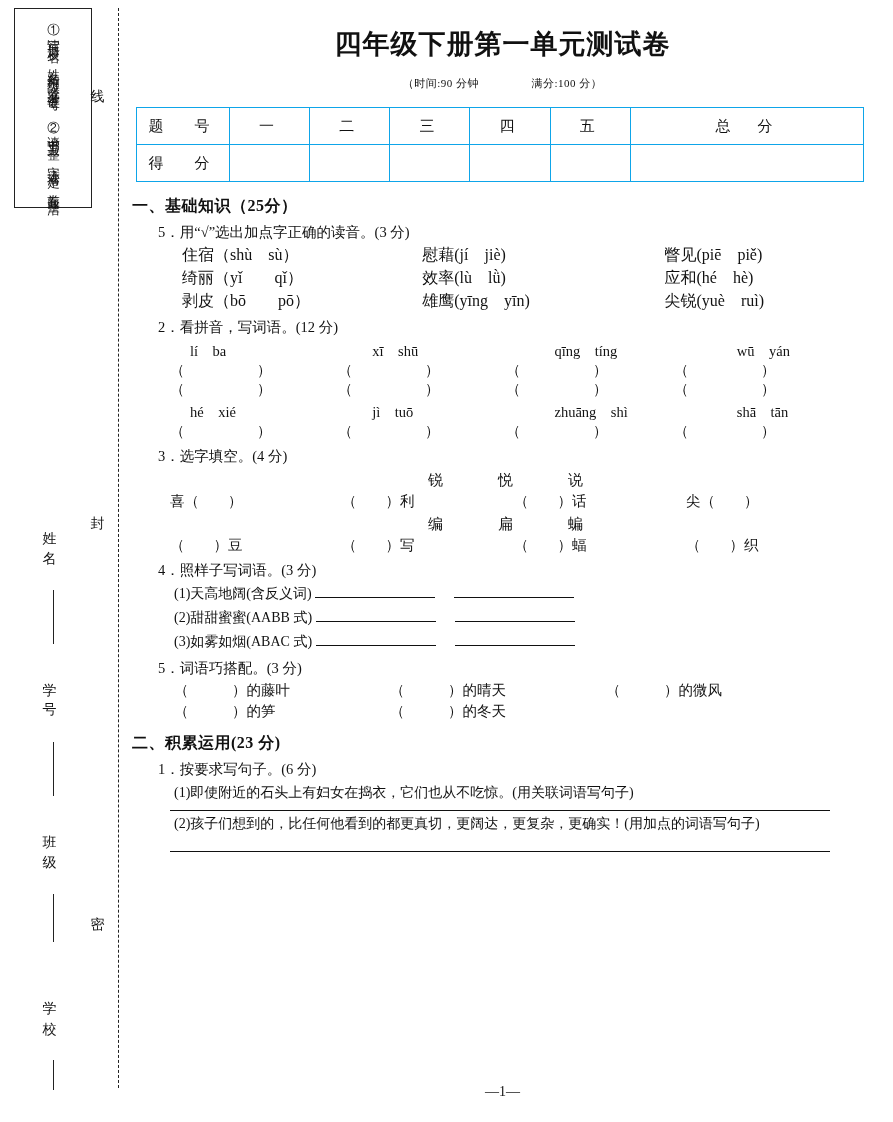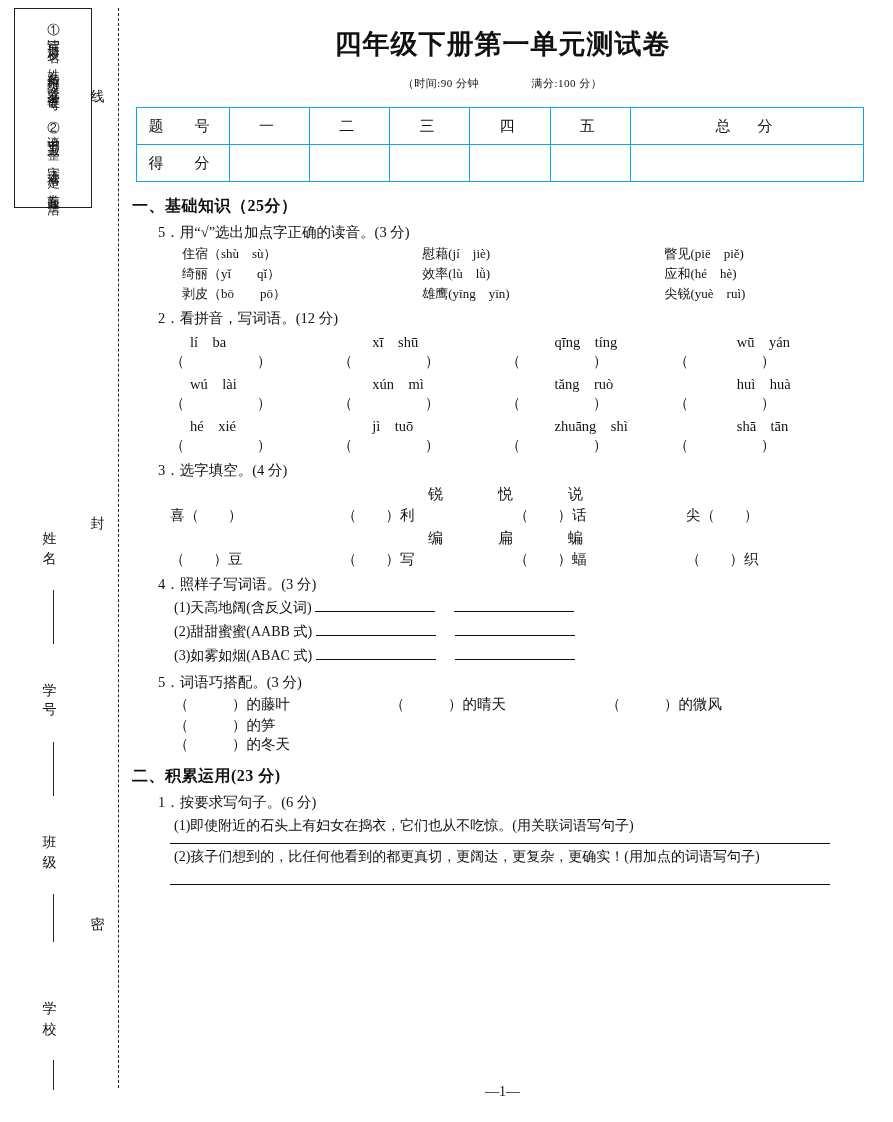--- a/index.html
+++ b/index.html
@@ -95,21 +95,21 @@
     line-height:22px;
   }
   .sub{
     font-size:14px;
     margin:2px 0 0 44px;
     line-height:22px;
   }
   .row3{
     display:flex;
     margin:2px 0 0 52px;
-    font-size:13px;
+    font-size:16px;
     gap:16px;
   }
   .row3 > div{width:214px;}
   .row3 > div:nth-child(1){width:228px;}
   .row3 > div:nth-child(2){width:230px;}
 
   .py-row{
     display:flex;margin:4px 0 0 60px;font-size:14.5px;gap:44px;
   }
   .py-row > div{width:168px;text-align:left;}
@@ -234,26 +234,20 @@
       <div>qīng　tíng</div>
       <div>wū　yán</div>
     </div>
     <div class="brk-row">
       <div>（　　　　　）</div>
       <div>（　　　　　）</div>
       <div>（　　　　　）</div>
       <div>（　　　　　）</div>
     </div>
 
-    <div class="py-row">
-      <div>wú　lài</div>
-      <div>xún　mì</div>
-      <div>tǎng　ruò</div>
-      <div>huì　huà</div>
-    </div>
     <div class="brk-row">
       <div>（　　　　　）</div>
       <div>（　　　　　）</div>
       <div>（　　　　　）</div>
       <div>（　　　　　）</div>
     </div>
 
     <div class="py-row">
       <div>hé　xié</div>
       <div>jì　tuō</div>
@@ -302,21 +296,21 @@
       <span style="display:inline-block;width:12px;"></span>
       <span class="u" style="width:120px;"></span>
     </div>
 
     <div class="q">5．词语巧搭配。(3 分)</div>
     <div class="fill-row" style="margin-left:44px;">
       <div style="width:216px;">（　　　）的藤叶</div>
       <div style="width:216px;">（　　　）的晴天</div>
       <div style="width:216px;">（　　　）的微风</div>
     </div>
-    <div class="fill-row" style="margin-left:44px;flex-direction:column;">
+    <div class="fill-row" style="margin-left:44px;">
       <div style="width:216px;">（　　　）的笋</div>
       <div style="width:216px;">（　　　）的冬天</div>
     </div>
 
     <div class="sec-title" style="margin-left:2px;margin-top:12px;">二、积累运用(23 分)</div>
     <div class="q">1．按要求写句子。(6 分)</div>
     <div class="sub">(1)即使附近的石头上有妇女在捣衣，它们也从不吃惊。(用关联词语写句子)</div>
     <div class="longline"></div>
     <div class="sub" style="width:640px;">(2)孩子们想到的，比任何他看到的都更真切，更阔达，更复杂，更确实！(用加点的词语写句子)</div>
     <div class="longline" style="margin-top:16px;"></div>

